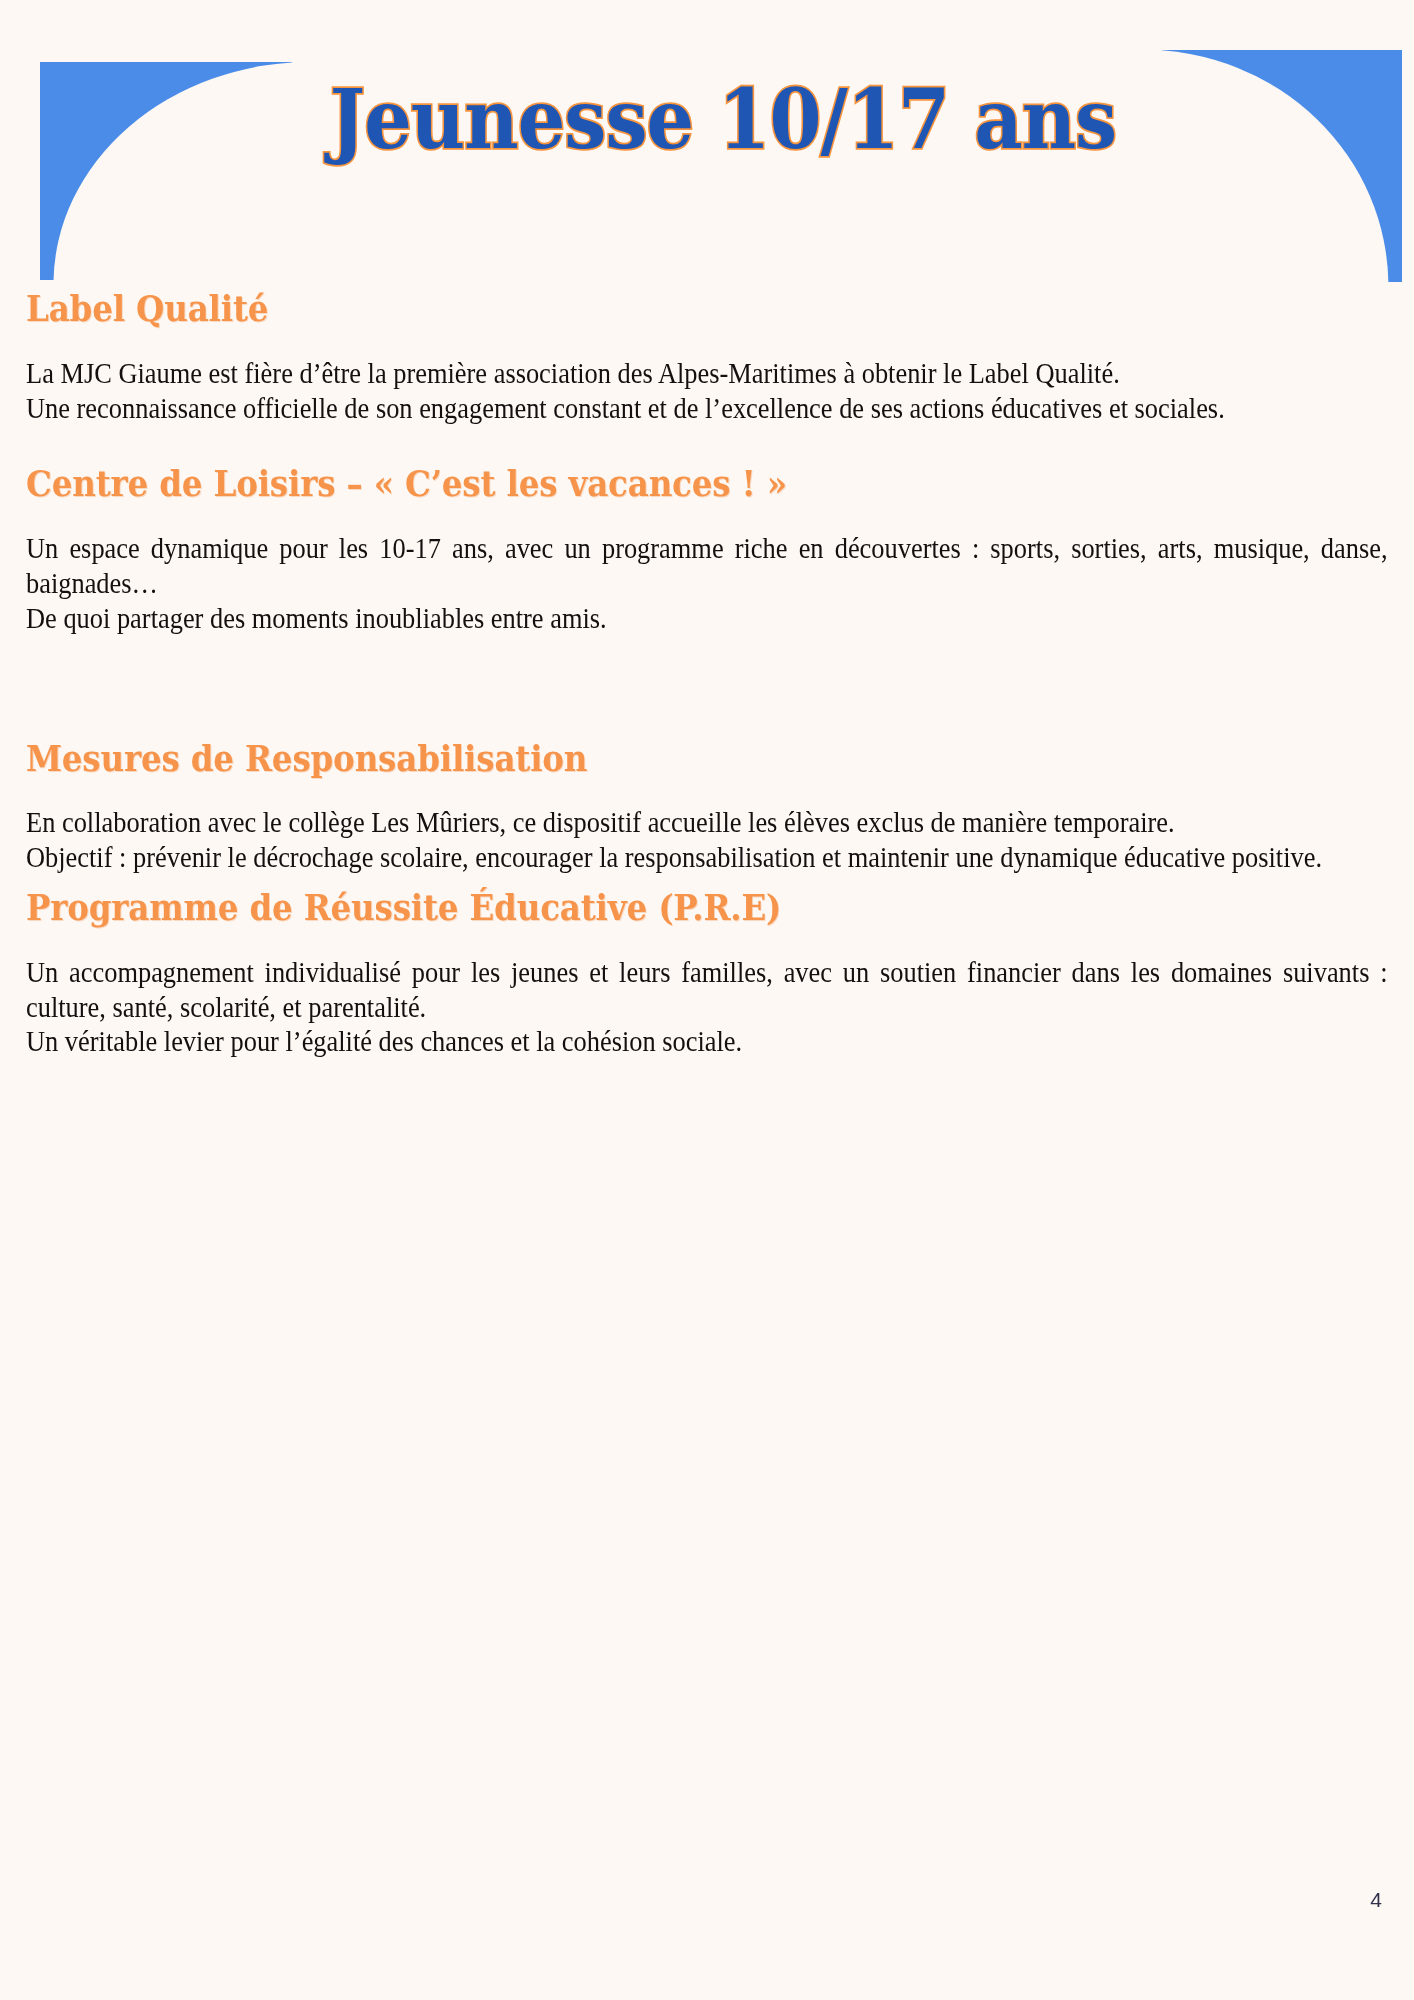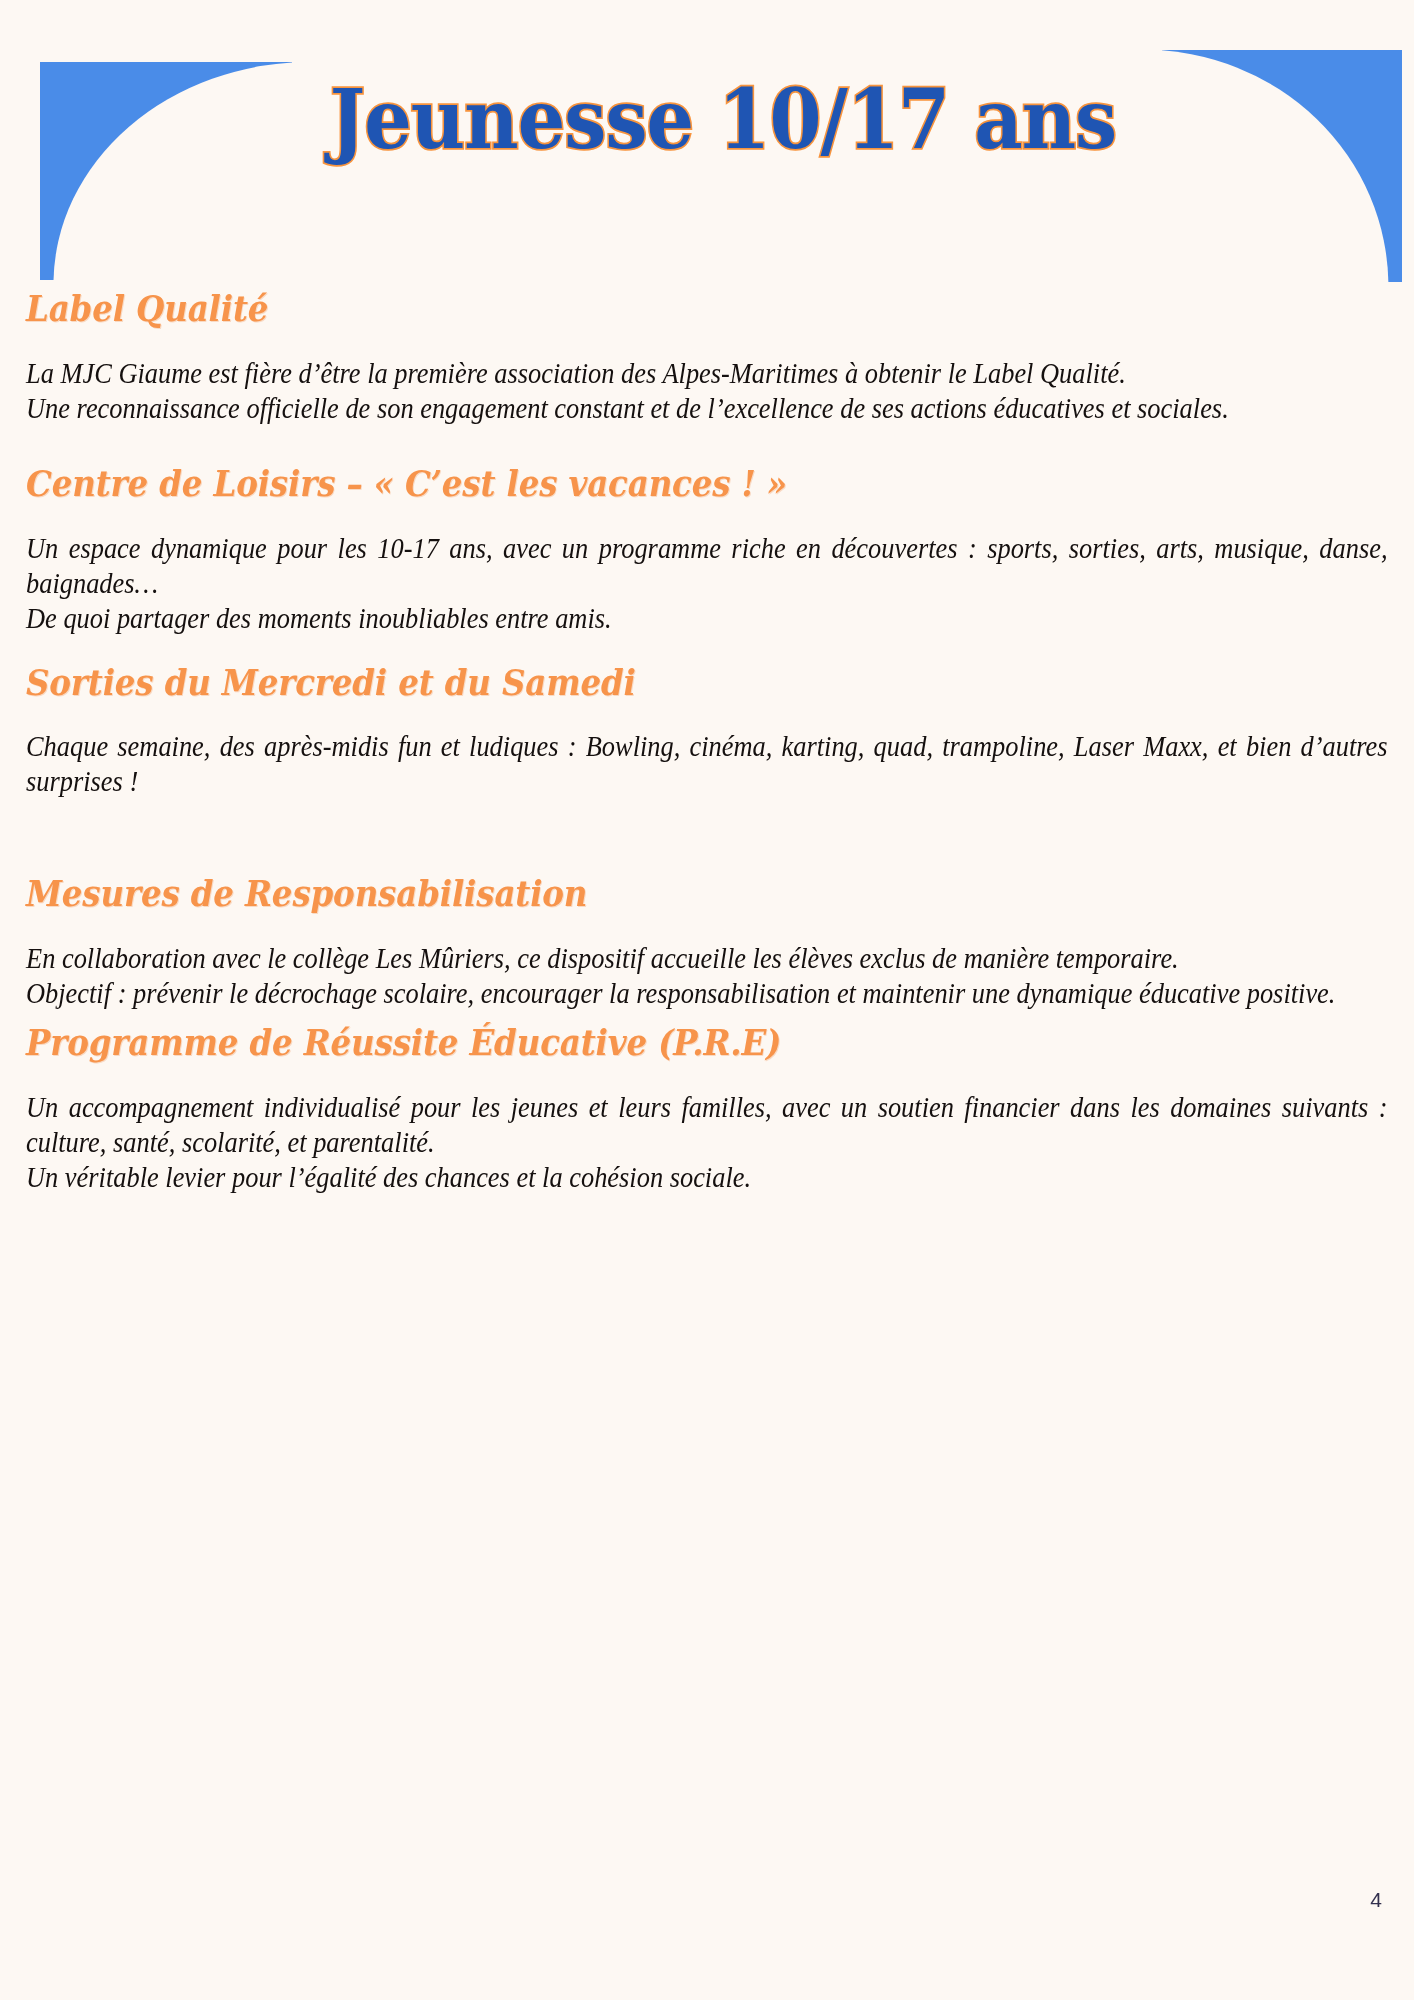--- a/index.html
+++ b/index.html
@@ -85,21 +85,21 @@
   }
 
   
   .content {
     position: absolute;
     left: 26px;
     top: 290px;
     width: 1362px;
   }
 
-  .section { margin: 0; font-style: italic; }
+  .section { margin: 0; }
 
   h2.section-heading {
     margin: 0;
     padding: 0;
     font-family: "DejaVu Serif", "Liberation Serif", serif;
     font-weight: bold;
     font-size: 35px;
     line-height: 1.08;
     color: #f7944b;
     letter-spacing: -0.2px;
@@ -158,25 +158,20 @@
   <div class="sp-lg"></div>
 
   <div class="section">
     <h2 class="section-heading">Centre de Loisirs – « C’est les vacances ! »</h2>
     <div class="sp-md"></div>
     <p class="body-text">Un espace dynamique pour les 10-17 ans, avec un programme riche en découvertes : sports, sorties, arts, musique, danse, baignades…</p>
     <p class="body-text no-justify">De quoi partager des moments inoubliables entre amis.</p>
   </div>
   <div class="sp-md"></div>
 
-  <div class="section">
-    <h2 class="section-heading">Sorties du Mercredi et du Samedi</h2>
-    <div class="sp-md"></div>
-    <p class="body-text">Chaque semaine, des après-midis fun et ludiques : Bowling, cinéma, karting, quad, trampoline, Laser Maxx, et bien d’autres surprises !</p>
-  </div>
   <div class="sp-md"></div>
 
   <div class="sp-md"></div>
 
   <div class="sp-sm"></div>
 
   <div class="section">
     <h2 class="section-heading">Mesures de Responsabilisation</h2>
     <div class="sp-md"></div>
     <p class="body-text">En collaboration avec le collège Les Mûriers, ce dispositif accueille les élèves exclus de manière temporaire.</p>

